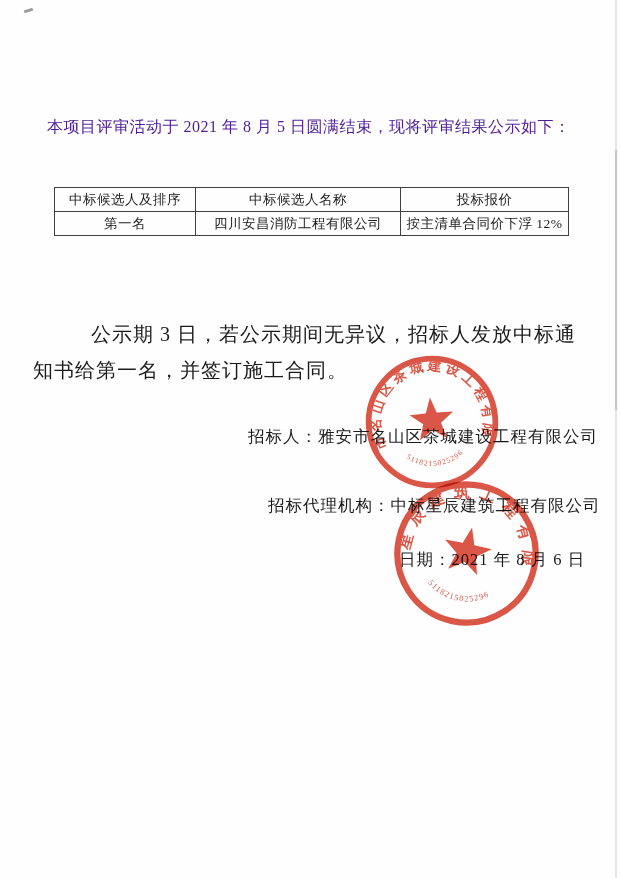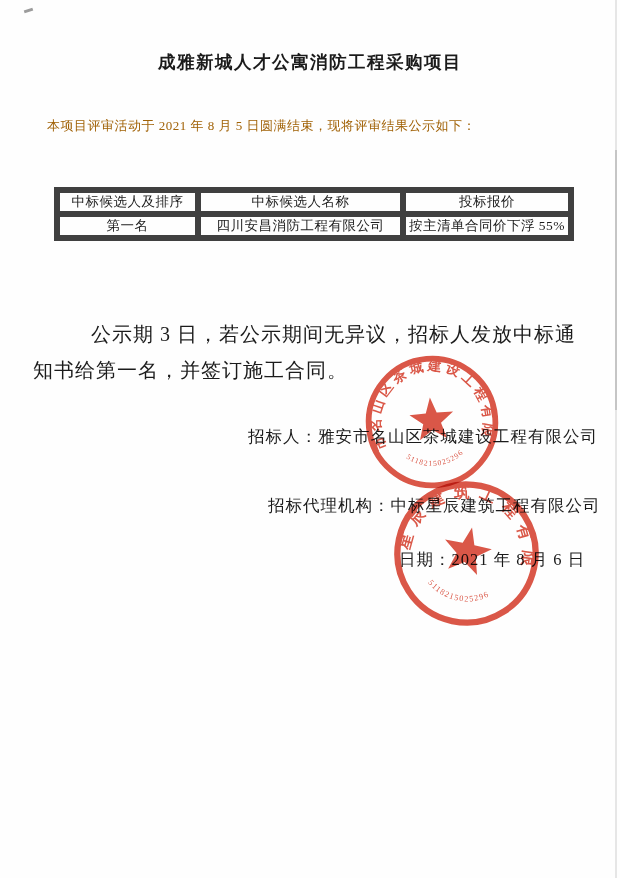--- a/index.html
+++ b/index.html
@@ -43,35 +43,35 @@
     text-align: center;
     font-size: 17.5px;
     font-weight: bold;
     letter-spacing: 1.5px;
     color: #1b1b1b;
   }
   .intro {
     position: absolute;
     left: 47px; top: 117px;
     width: 540px;
-    font-size: 13px;
+    font-size: 16px;
     letter-spacing: .5px;
-    color: #a16207;
+    color: #4c1d95;
   }
   .award-table {
     position: absolute;
     left: 54px; top: 187px;
     width: 514px;
     border-collapse: collapse;
     table-layout: fixed;
     font-size: 13.5px;
     color: #1b1b1b;
   }
   .award-table th, .award-table td {
-    border: 6px solid #404040;
+    border: 1px solid #404040;
     text-align: center;
     vertical-align: middle;
     height: 24px;
     padding: 0 2px;
     font-weight: normal;
     letter-spacing: .5px;
     overflow: hidden;
     white-space: nowrap;
   }
   .col-rank  { width: 141px; }
@@ -111,40 +111,39 @@
 </style>
 </head>
 <body>
 
 <div class="page">
 
   <div class="speck"></div>
   <div class="page-edge"></div>
   <div class="page-edge-dark"></div>
 
-  <div class="doc-title">成雅新城人才公寓消防工程采购项目</div>
 
   <div class="intro">本项目评审活动于 2021 年 8 月 5 日圆满结束，现将评审结果公示如下：</div>
 
   <table class="award-table">
     <colgroup>
       <col class="col-rank">
         <col class="col-name">
         <col class="col-price">
     </colgroup>
     <tbody>
         <tr>
       <th>中标候选人及排序</th>
       <th>中标候选人名称</th>
       <th>投标报价</th>
     </tr>
     <tr>
       <td>第一名</td>
       <td>四川安昌消防工程有限公司</td>
-      <td>按主清单合同价下浮 55%</td>
+      <td>按主清单合同价下浮 12%</td>
     </tr>
   </tbody>
     </table>
 
   <div class="notice">公示期 3 日，若公示期间无异议，招标人发放中标通知书给第一名，并签订施工合同。</div>
 
   <div class="sign-line sign-tenderer"><span>招标人：</span><span>雅安市名山区茶城建设工程有限公司</span></div>
 
   <div class="sign-line sign-agency"><span>招标代理机构：</span><span>中标星辰建筑工程有限公司</span></div>
 

